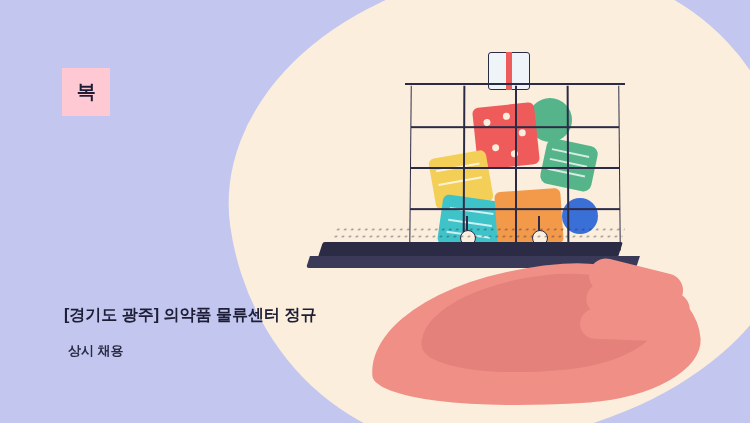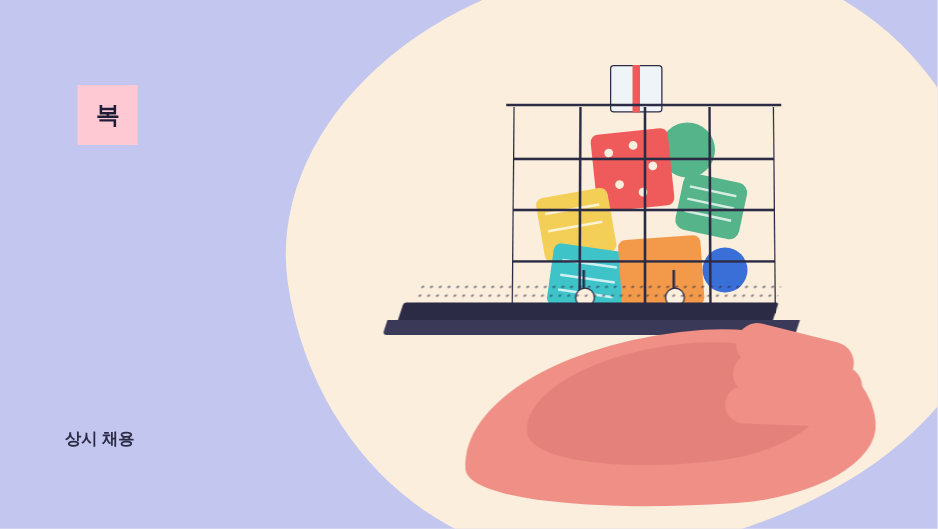--- a/index.html
+++ b/index.html
@@ -229,21 +229,21 @@
     position: absolute;
     left: 64px;
     top: 305px;
     font-size: 16px;
     font-weight: 700;
     color: #1d1d35;
     white-space: nowrap;
   }
   .job-sub {
     position: absolute;
-    left: 52px;
+    left: 68px;
     top: 342px;
     font-size: 13px;
     font-weight: 700;
     color: #2b2b46;
     white-space: nowrap;
   }
 </style>
 </head>
 <body>
 
@@ -305,15 +305,16 @@
     <div class="arm-shadow"></div>
     <div class="finger f1"></div>
     <div class="finger f2"></div>
     <div class="finger f3"></div>
   </div>
 
   <div class="logo-row">
     <div class="logo-badge">복</div>
   </div>
 
+  <div class="job-title">[경기도 광주] 의약품 물류센터 정규</div>
   <div class="job-sub">상시 채용</div>
 
 </div>
 
 </body></html>

